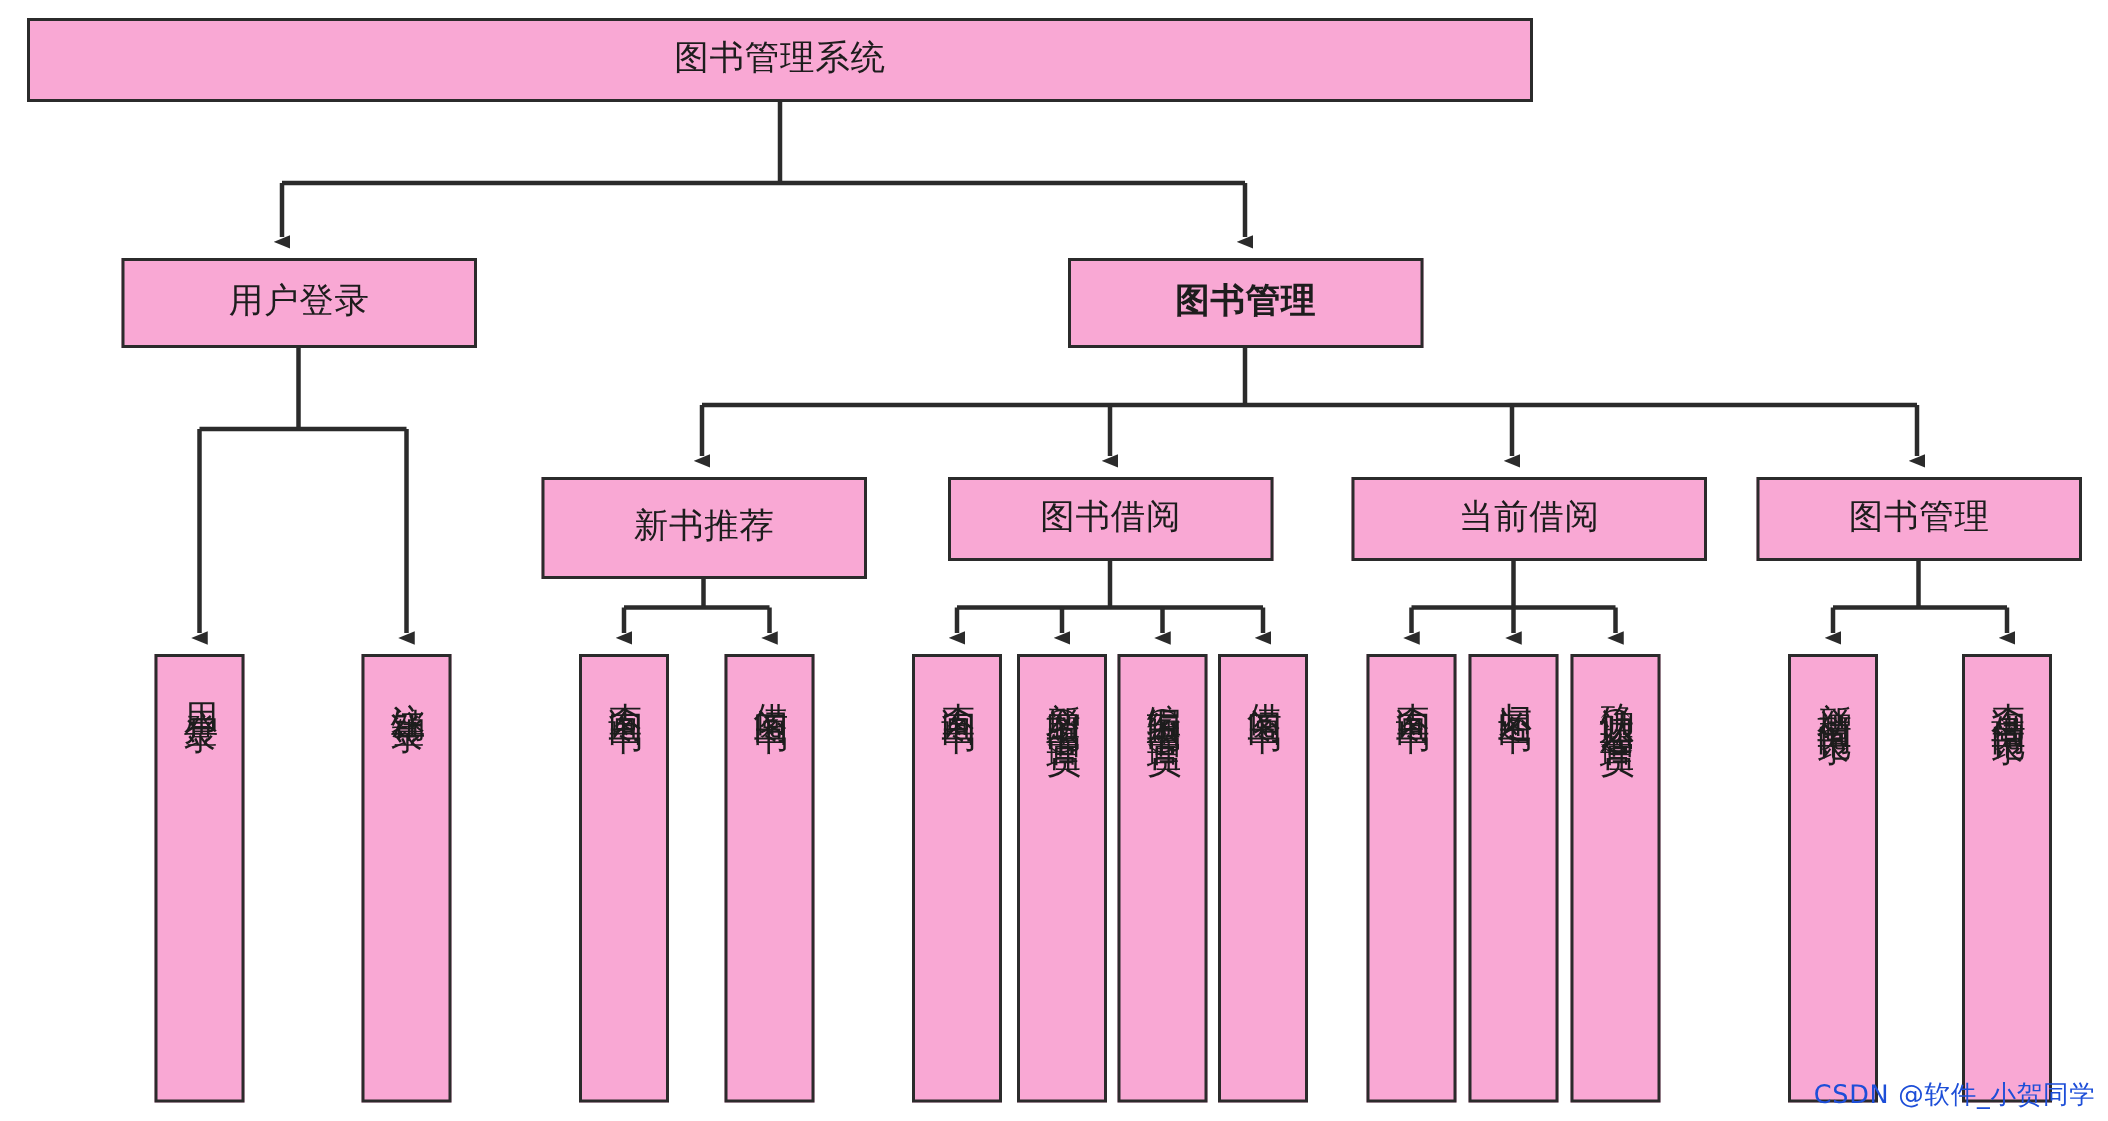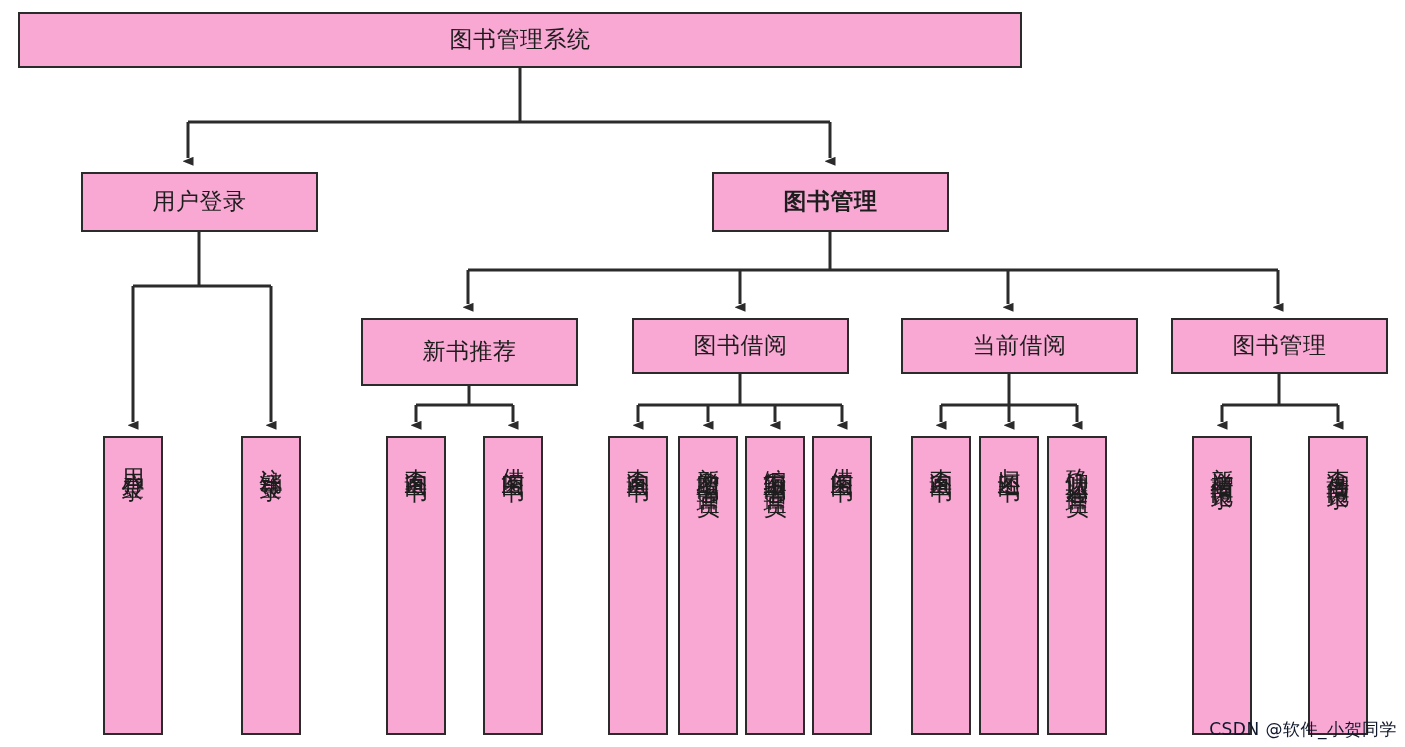--- a/index.html
+++ b/index.html
@@ -56,21 +56,21 @@
     font-size: 23px;
     line-height: 1;
     max-height: 100%;
   }
   .node.root .label { font-size: 23px; }
   .watermark {
     position: absolute;
     right: 8px;
     bottom: 6px;
     font-size: 17px;
-    color: #0f172a;
+    color: #1d4ed8;
     letter-spacing: 0.5px;
     z-index: 3;
     white-space: nowrap;
   }
 </style>
 </head>
 <body>
 
 <div id="diagram">
 

